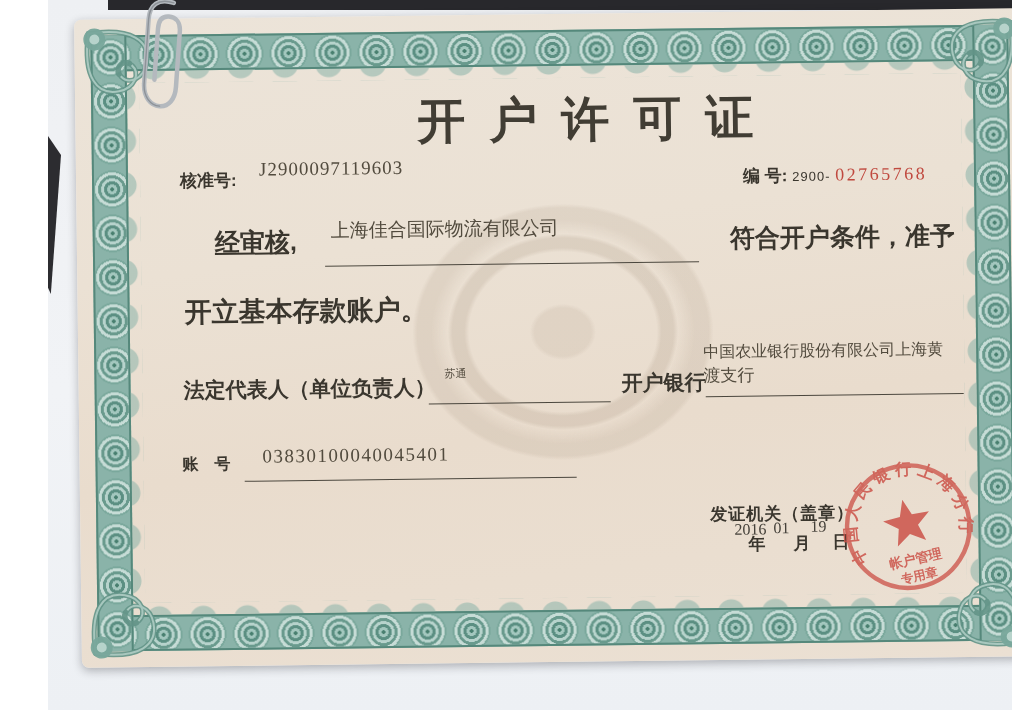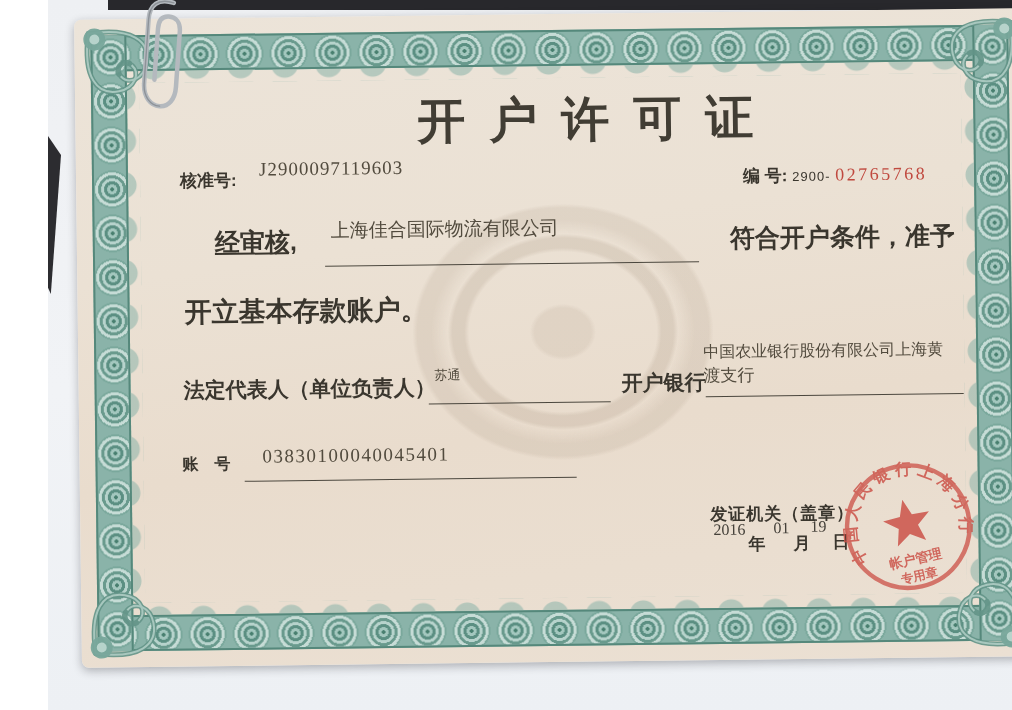--- a/index.html
+++ b/index.html
@@ -81,36 +81,36 @@
   .serial-prefix { font-size:13px; color:#3a362e; letter-spacing:1px; }
   .serial-num { font-family:"Liberation Serif","DejaVu Serif",serif; font-size:18px; letter-spacing:2.5px; }
 
   .body-prefix { left:138px; top:208px; font-size:25px;text-decoration:underline; }
   .company     { left:254px; top:201px; font-size:19px; }
   .ul-company  { left:248px; top:249px; width:374px; }
   .body-suffix { left:653px; top:210px; font-size:25px; }
   .body-line2  { left:107px; top:276px; font-size:27px; }
 
   .lbl-legal  { left:105px; top:358px; font-size:21px; }
-  .val-legal  { left:356px; top:351px; font-size:13px; }
+  .val-legal  { left:366px; top:351px; font-size:11px; }
   .ul-legal   { left:350px; top:388px; width:182px; }
 
   .lbl-bank   { left:543px; top:356px; font-size:21px; }
   .bank-l1    { left:625px; top:330px; font-size:16px; }
   .bank-l2    { left:625px; top:352px; font-size:17px;font-family:Liberation Serif, serif; }
   .ul-bank    { left:627px; top:384px; width:258px; }
 
   .lbl-account { left:103px; top:436px; font-size:16px; }
   .val-account { left:183px; top:428px; font-size:19px; letter-spacing:1.5px; }
   .ul-account  { left:165px; top:463px; width:332px; }
 
   .lbl-issuer { left:630px; top:491px; font-size:17px; letter-spacing:1px; }
   .d-num { font-family:"Liberation Serif","DejaVu Serif",serif; font-size:16px; color:#45413a; }
   .d-unit { font-weight:700; font-size:17px; color:#3a362e; }
-  .d-y  { left:633px; top:509px; } .d-yu { left:668px; top:521px; }
+  .d-y  { left:654px; top:509px; } .d-yu { left:668px; top:521px; }
   .d-m  { left:693px; top:508px; } .d-mu { left:713px; top:521px; }
   .d-d  { left:730px; top:507px; } .d-du { left:752px; top:520px; }
 
   .seal { position:absolute; left:754px; top:443px; transform:rotate(-12deg); opacity:.85; z-index:3; }
   .seal text { font-family:"Liberation Sans","DejaVu Sans",sans-serif; font-weight:700; }
 
   .paperclip { position:absolute; left:82px; top:-4px; z-index:9; transform:rotate(4deg); }
 </style>
 </head>
 <body>

